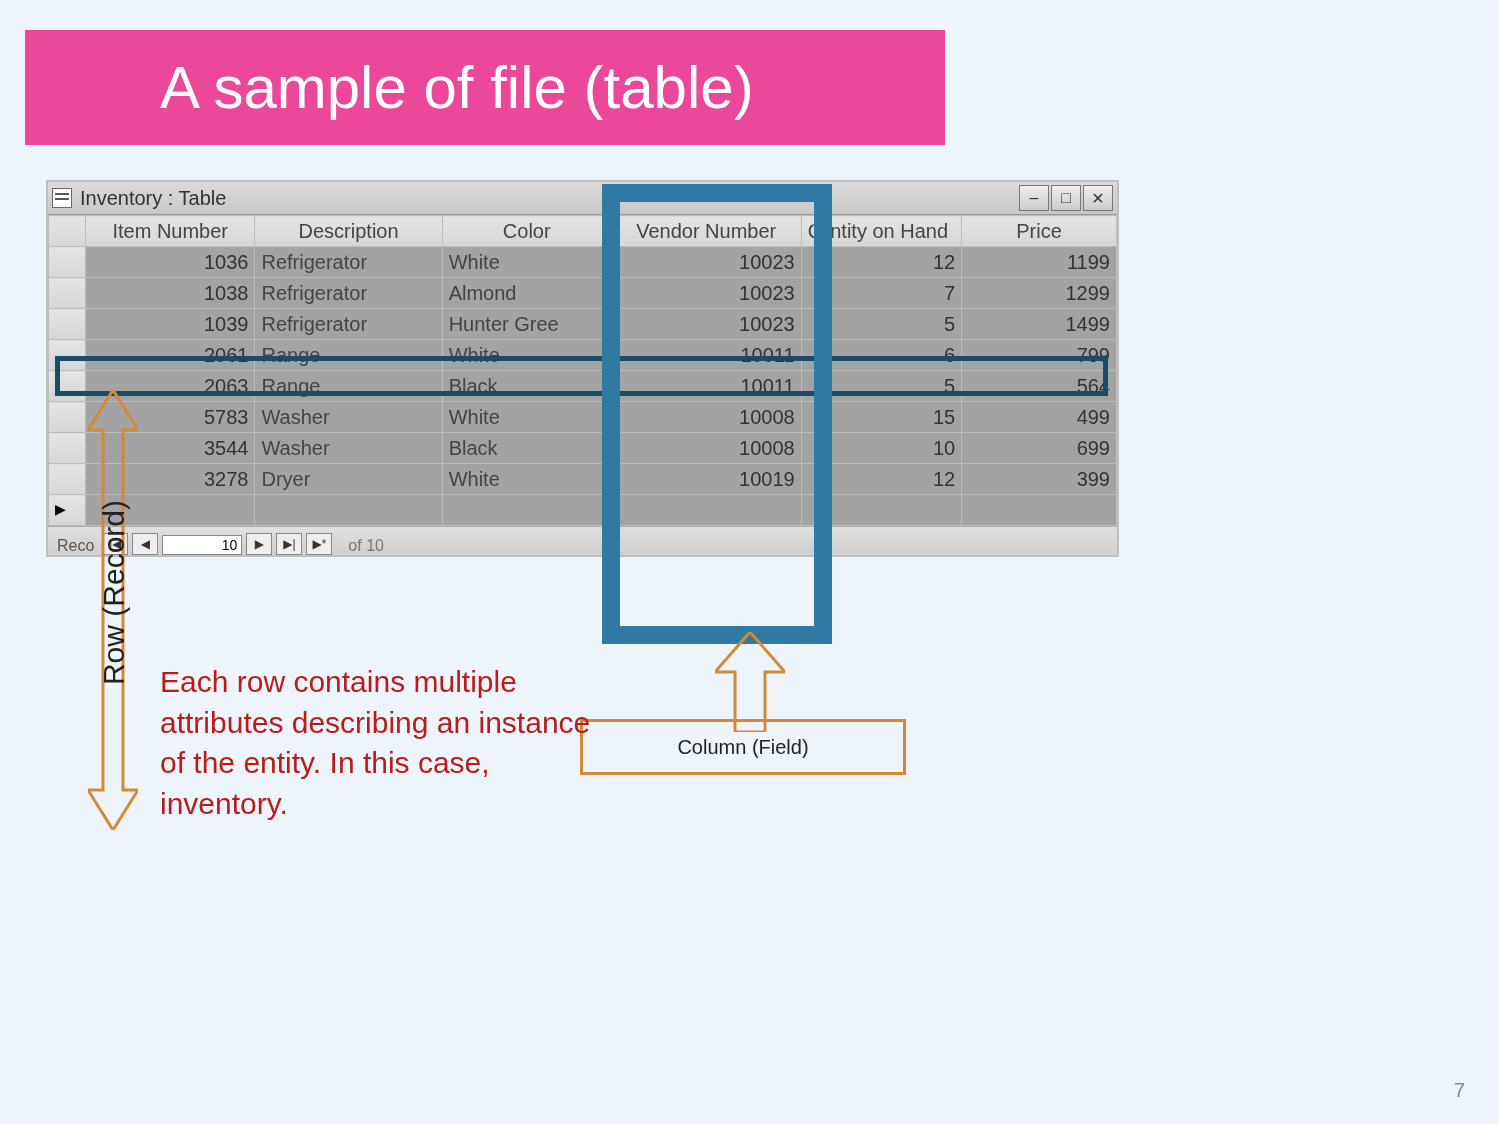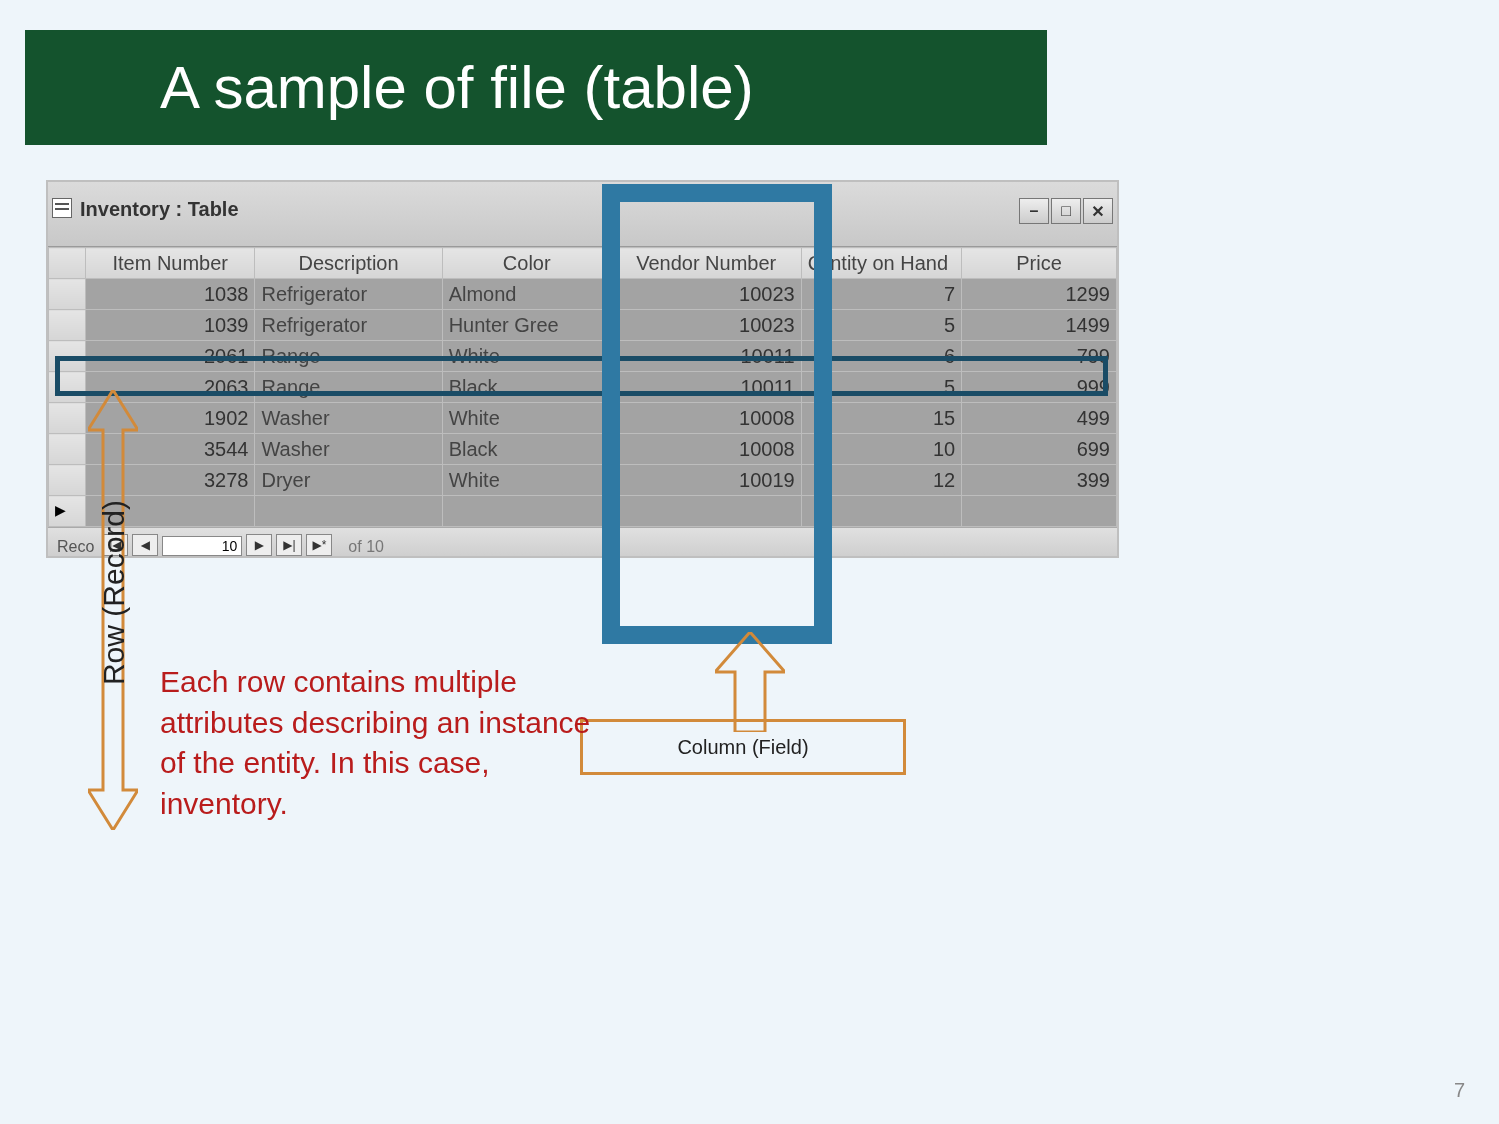--- a/index.html
+++ b/index.html
@@ -9,23 +9,23 @@
     height: 1124px;
     background: #eef5fa;
     font-family: "Segoe UI", Arial, sans-serif;
     overflow: hidden;
     position: relative;
   }
   .title-bar {
     position: absolute;
     left: 25px;
     top: 30px;
-    width: 1022px;
+    width: 920px;
     height: 115px;
-    background: #14532d;
+    background: #ec4899;
     display: flex;
     align-items: center;
     padding-left: 135px;
     box-sizing: border-box;
   }
   .title-bar span {
     color: #fff;
     font-size: 60px;
     font-family: "Century Gothic", "Segoe UI", sans-serif;
     font-weight: 300;
@@ -38,25 +38,25 @@
     width: 1069px;
     border: 2px solid #bfbfbf;
     background: #e8e8e8;
     box-shadow: 0 0 0 1px #777 inset;
   }
   .win-titlebar {
     height: 32px;
     background: linear-gradient(#dbdbdb,#c8c8c8);
     border-bottom: 1px solid #9a9a9a;
     display: flex;
-    align-items: flex-start;
-    padding: 16px 4px;
+    align-items: center;
+    padding: 0 4px;
     font-size: 20px;
     color: #333;
-    font-weight: 700;
+    font-weight: 400;
   }
   .win-titlebar .t-icon {
     width: 18px; height: 18px; border:1px solid #666; margin-right:8px;
     background: #fff; display:inline-block; position:relative;
   }
   .win-titlebar .t-icon::before,
   .win-titlebar .t-icon::after{
     content:""; position:absolute; left:2px; right:2px; height:2px; background:#555;
   }
   .win-titlebar .t-icon::before{top:4px;}
@@ -238,20 +238,29 @@
         </th>
         <th class="c-qty">
           <span style="float:left">Q</span><span>ntity on Hand</span>
         </th>
         <th class="c-price">Price</th>
       </tr>
     </thead>
     <tbody id="tbody">
         <tr>
           <td class="rowsel"></td>
+          <td class="c-item">1036</td>
+          <td class="c-desc">Refrigerator</td>
+          <td class="c-color">White</td>
+          <td class="c-vendor">10023</td>
+          <td class="c-qty">12</td>
+          <td class="c-price">1199</td>
+        </tr>
+        <tr>
+          <td class="rowsel"></td>
           <td class="c-item">1038</td>
           <td class="c-desc">Refrigerator</td>
           <td class="c-color">Almond</td>
           <td class="c-vendor">10023</td>
           <td class="c-qty">7</td>
           <td class="c-price">1299</td>
         </tr>
         <tr>
           <td class="rowsel"></td>
           <td class="c-item">1039</td>
@@ -270,25 +279,25 @@
           <td class="c-qty">6</td>
           <td class="c-price">799</td>
         </tr>
         <tr>
           <td class="rowsel"></td>
           <td class="c-item">2063</td>
           <td class="c-desc">Range</td>
           <td class="c-color">Black</td>
           <td class="c-vendor">10011</td>
           <td class="c-qty">5</td>
-          <td class="c-price">999</td>
-        </tr>
-        <tr>
-          <td class="rowsel"></td>
-          <td class="c-item">1902</td>
+          <td class="c-price">564</td>
+        </tr>
+        <tr>
+          <td class="rowsel"></td>
+          <td class="c-item">5783</td>
           <td class="c-desc">Washer</td>
           <td class="c-color">White</td>
           <td class="c-vendor">10008</td>
           <td class="c-qty">15</td>
           <td class="c-price">499</td>
         </tr>
         <tr>
           <td class="rowsel"></td>
           <td class="c-item">3544</td>
           <td class="c-desc">Washer</td>

